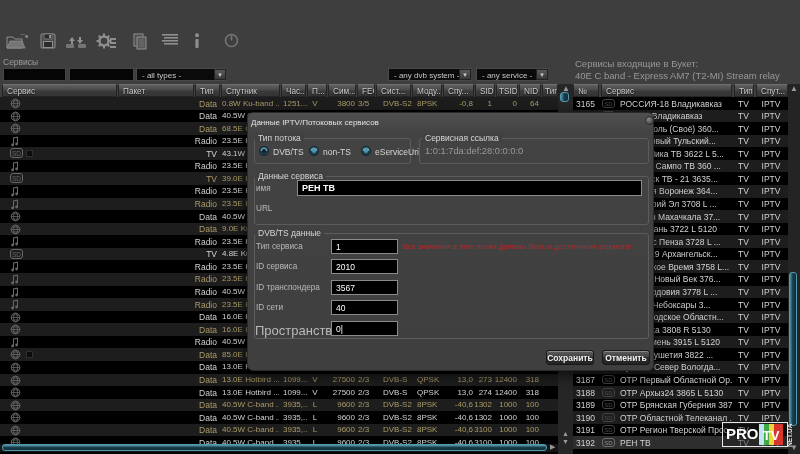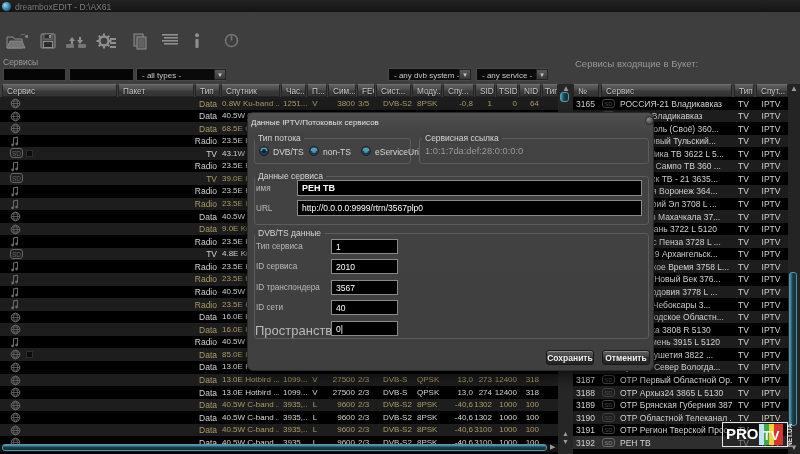--- a/index.html
+++ b/index.html
@@ -42,24 +42,20 @@
 .gb{position:absolute;border:1px solid #5c5c5c;border-radius:3px}
 .gbl{position:absolute;background:#414141;padding:0 3px;color:#d6d6d6;white-space:nowrap}
 .din{position:absolute;background:#000;border:1px solid #8a8a8a;color:#fff;font-size:8.5px;padding:2px 0 0 4px;white-space:nowrap}
 .dlab{position:absolute;color:#b9b9b9;white-space:nowrap;font-size:8.2px}
 .btn{position:absolute;width:48px;height:15px;background:linear-gradient(180deg,#5e5e5e,#414141 45%,#2c2c2c 50%,#242424);border:1px solid #181818;border-radius:3px;color:#f0f0f0;font-size:8.5px;font-weight:bold;text-align:center;padding-top:1.5px;box-shadow:inset 0 1px 0 #8a8a8a}
 .nw{white-space:nowrap}
 </style></head>
 <body>
 <div id="app">
 <div id="topband"></div>
-<div id="title">
- <span style="position:absolute;left:2px;top:1.5px;width:9px;height:9px;border-radius:50%;background:radial-gradient(circle at 35% 35%,#9fd3e8,#2f7fa8 55%,#14405c)"></span>
- <span style="position:absolute;left:15px;top:1.5px;color:#7d7d7d">dreamboxEDIT - D:\AX61</span>
-</div>
 <span style="position:absolute;left:6px;top:33px"><svg width="22" height="17" viewBox="0 0 22 17">
         <path d="M1 4 h6 l1.5 2 H16 v9 H1 z" fill="#3d3d3d" stroke="#8f8f8f"></path>
         <path d="M4 8 h12 l3 7 H1 z" fill="#757575" stroke="#8f8f8f" stroke-width="0.8"></path>
         <path d="M13 4 c2 -3 5 -3 7 -1 l-1.5 0.5 3 2 0.5 -3.5 -1.5 0.6 c-2.5 -2.6 -6 -2.2 -7.5 1.4 z" fill="#8f8f8f"></path>
       </svg></span>
     <span style="position:absolute;left:40px;top:33px"><svg width="16" height="16" viewBox="0 0 16 16">
         <rect x="1" y="1" width="14" height="14" rx="1" fill="#4a4a4a" stroke="#8f8f8f"></rect>
         <rect x="4" y="1" width="8" height="5" fill="#2b2b2b" stroke="#8f8f8f" stroke-width="0.7"></rect>
         <rect x="9" y="2" width="2" height="3" fill="#8f8f8f"></rect>
         <rect x="3" y="8" width="10" height="7" fill="#8f8f8f"></rect>
@@ -126,20 +122,21 @@
     </div>
 <div class="dd" style="left:388px;width:83px">
       <span class="ddt">- any dvb system -</span>
       <span class="dda" style="left:70px">▾</span>
     </div>
 <div class="dd" style="left:476px;width:72px">
       <span class="ddt">- any service -</span>
       <span class="dda" style="left:59px">▾</span>
     </div>
 <div class="abs" style="left:575px;top:58px;color:#989898;font-size:9.5px">Сервисы входящие в Букет:</div>
+<div class="abs" style="left:575px;top:70px;color:#989898;font-size:9.5px">40E C band - Express AM7 (T2-MI) Stream relay</div>
 <div class="hdr" style="left:0;width:558px">
       <div class="hc" style="left:2px;width:115px">Сервис</div>
       <div class="hc" style="left:118px;width:76px">Пакет</div>
       <div class="hc" style="left:195px;width:25px">Тип</div>
       <div class="hc" style="left:221px;width:59px">Спутник</div>
       <div class="hc" style="left:281px;width:25px">Час...</div>
       <div class="hc" style="left:307px;width:20px">П...</div>
       <div class="hc" style="left:328px;width:28px">Сим...</div>
       <div class="hc" style="left:357px;width:18px">FEC</div>
       <div class="hc" style="left:376px;width:35px">Сист...</div>
@@ -529,21 +526,21 @@
         <span class="c n" style="left:508px;width:31px;text-align:right">100</span>
       </div>
 </div>
 <div id="rtable">
 <div class="rrow" style="top:0.00px;background:#000;color:#d2d2d2">
         <span class="c" style="left:3px;width:24px">3165</span>
         <span style="position:absolute;left:29px;top:1.5px"><svg width="13" height="9" viewBox="0 0 13 9">
             <rect x="0.5" y="0.5" width="12" height="8" rx="2.5" fill="none" stroke="#424242" stroke-width="1"></rect>
             <text x="6.5" y="7" font-size="6" fill="#4e4e4e" text-anchor="middle" font-family="Liberation Sans">SD</text>
           </svg></span>
-        <span class="c" style="left:47px;width:112px">РОССИЯ-21 Владикавказ</span>
+        <span class="c" style="left:47px;width:112px">РОССИЯ-18 Владикавказ</span>
         <span class="c" style="left:161px;width:19px;text-align:center">TV</span>
         <span class="c" style="left:184px;width:28px;text-align:center">IPTV</span>
       </div>
 <div class="rrow" style="top:12.57px;background:#1d1d1d;color:#d2d2d2">
         <span class="c" style="left:3px;width:24px">3166</span>
         <span style="position:absolute;left:29px;top:1.5px"><svg width="13" height="9" viewBox="0 0 13 9">
             <rect x="0.5" y="0.5" width="12" height="8" rx="2.5" fill="none" stroke="#424242" stroke-width="1"></rect>
             <text x="6.5" y="7" font-size="6" fill="#4e4e4e" text-anchor="middle" font-family="Liberation Sans">SD</text>
           </svg></span>
         <span class="c" style="left:47px;width:112px">Алания Владикавказ</span>
@@ -866,25 +863,25 @@
         </svg></span>
  <span class="abs nw" style="left:127px;top:34px">eServiceUri</span>
  <div class="gb" style="left:171px;top:25px;width:230px;height:26px"></div>
  <div class="gbl" style="left:174px;top:20px">Сервисная ссылка</div>
  <div class="abs nw" style="left:177px;top:33px;color:#9a9a9a;font-size:9.3px">1:0:1:7da:def:28:0:0:0:0</div>
  <div class="gb" style="left:6px;top:63px;width:395px;height:49px"></div>
  <div class="gbl" style="left:7px;top:58px">Данные сервиса</div>
  <div class="dlab" style="left:8px;top:71px">имя</div>
  <div class="din" style="left:49px;top:67px;width:345px;height:16px;font-weight:bold;font-size:9px">РЕН ТВ</div>
  <div class="dlab" style="left:8px;top:91px">URL</div>
- <div class="din" style="left:49px;top:87px;width:345px;height:16px">http://0.0.0.0:9999/rtrn/3567plp0</div>
  <div class="gb" style="left:6px;top:120px;width:395px;height:106px"></div>
  <div class="gbl" style="left:7px;top:115px">DVB/TS данные</div>
  <div class="dlab" style="left:8px;top:129px">Тип сервиса</div>
  <div class="din" style="left:83px;top:126px;width:67px;height:15px">1</div>
+ <div class="abs nw" style="left:155px;top:129px;color:#c22525;font-size:7.6px">Все значения в этих полях должны быть в десятичном формате!</div>
  <div class="dlab" style="left:8px;top:149px">ID сервиса</div>
  <div class="din" style="left:83px;top:146px;width:67px;height:15px">2010</div>
  <div class="dlab" style="left:8px;top:170px">ID транспондера</div>
  <div class="din" style="left:83px;top:167px;width:67px;height:15px">3567</div>
  <div class="dlab" style="left:8px;top:190px">ID сети</div>
  <div class="din" style="left:83px;top:187px;width:67px;height:15px">40</div>
  <div class="dlab" style="left:7px;top:210px;font-size:13px">Пространство имен</div>
  <div class="din" style="left:83px;top:208px;width:67px;height:15px">0|</div>
  <div class="btn" style="left:298px;top:237px">Сохранить</div>
  <div class="btn" style="left:354px;top:237px">Отменить</div>

